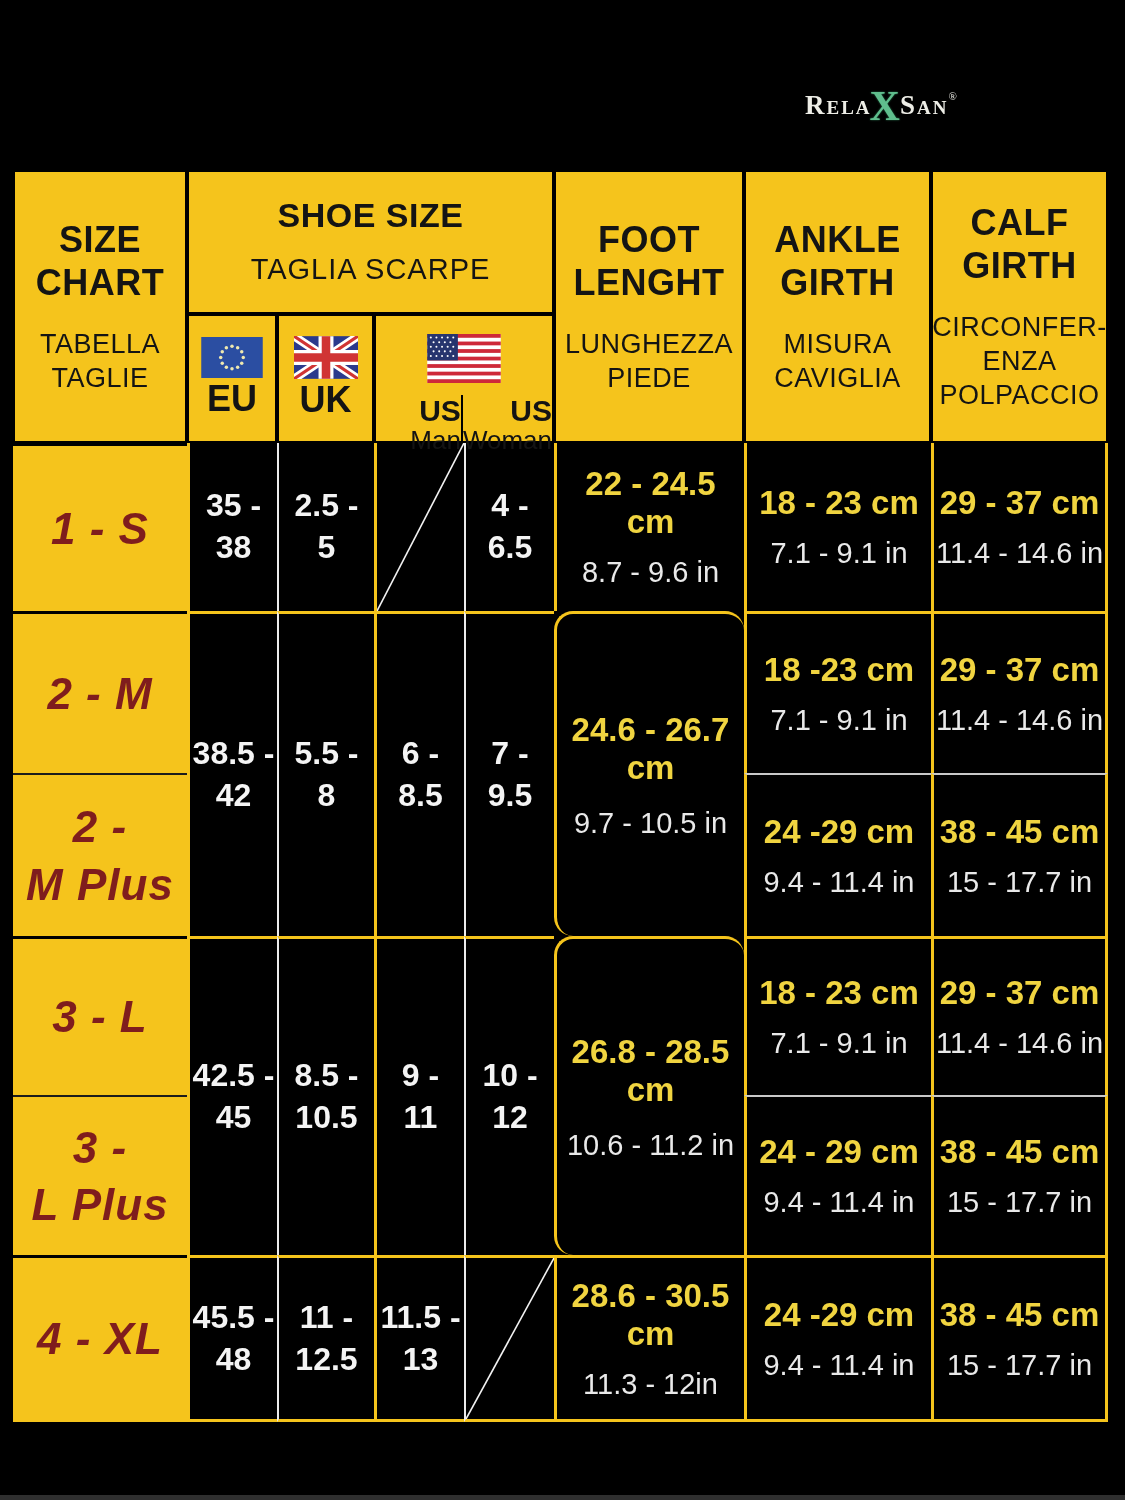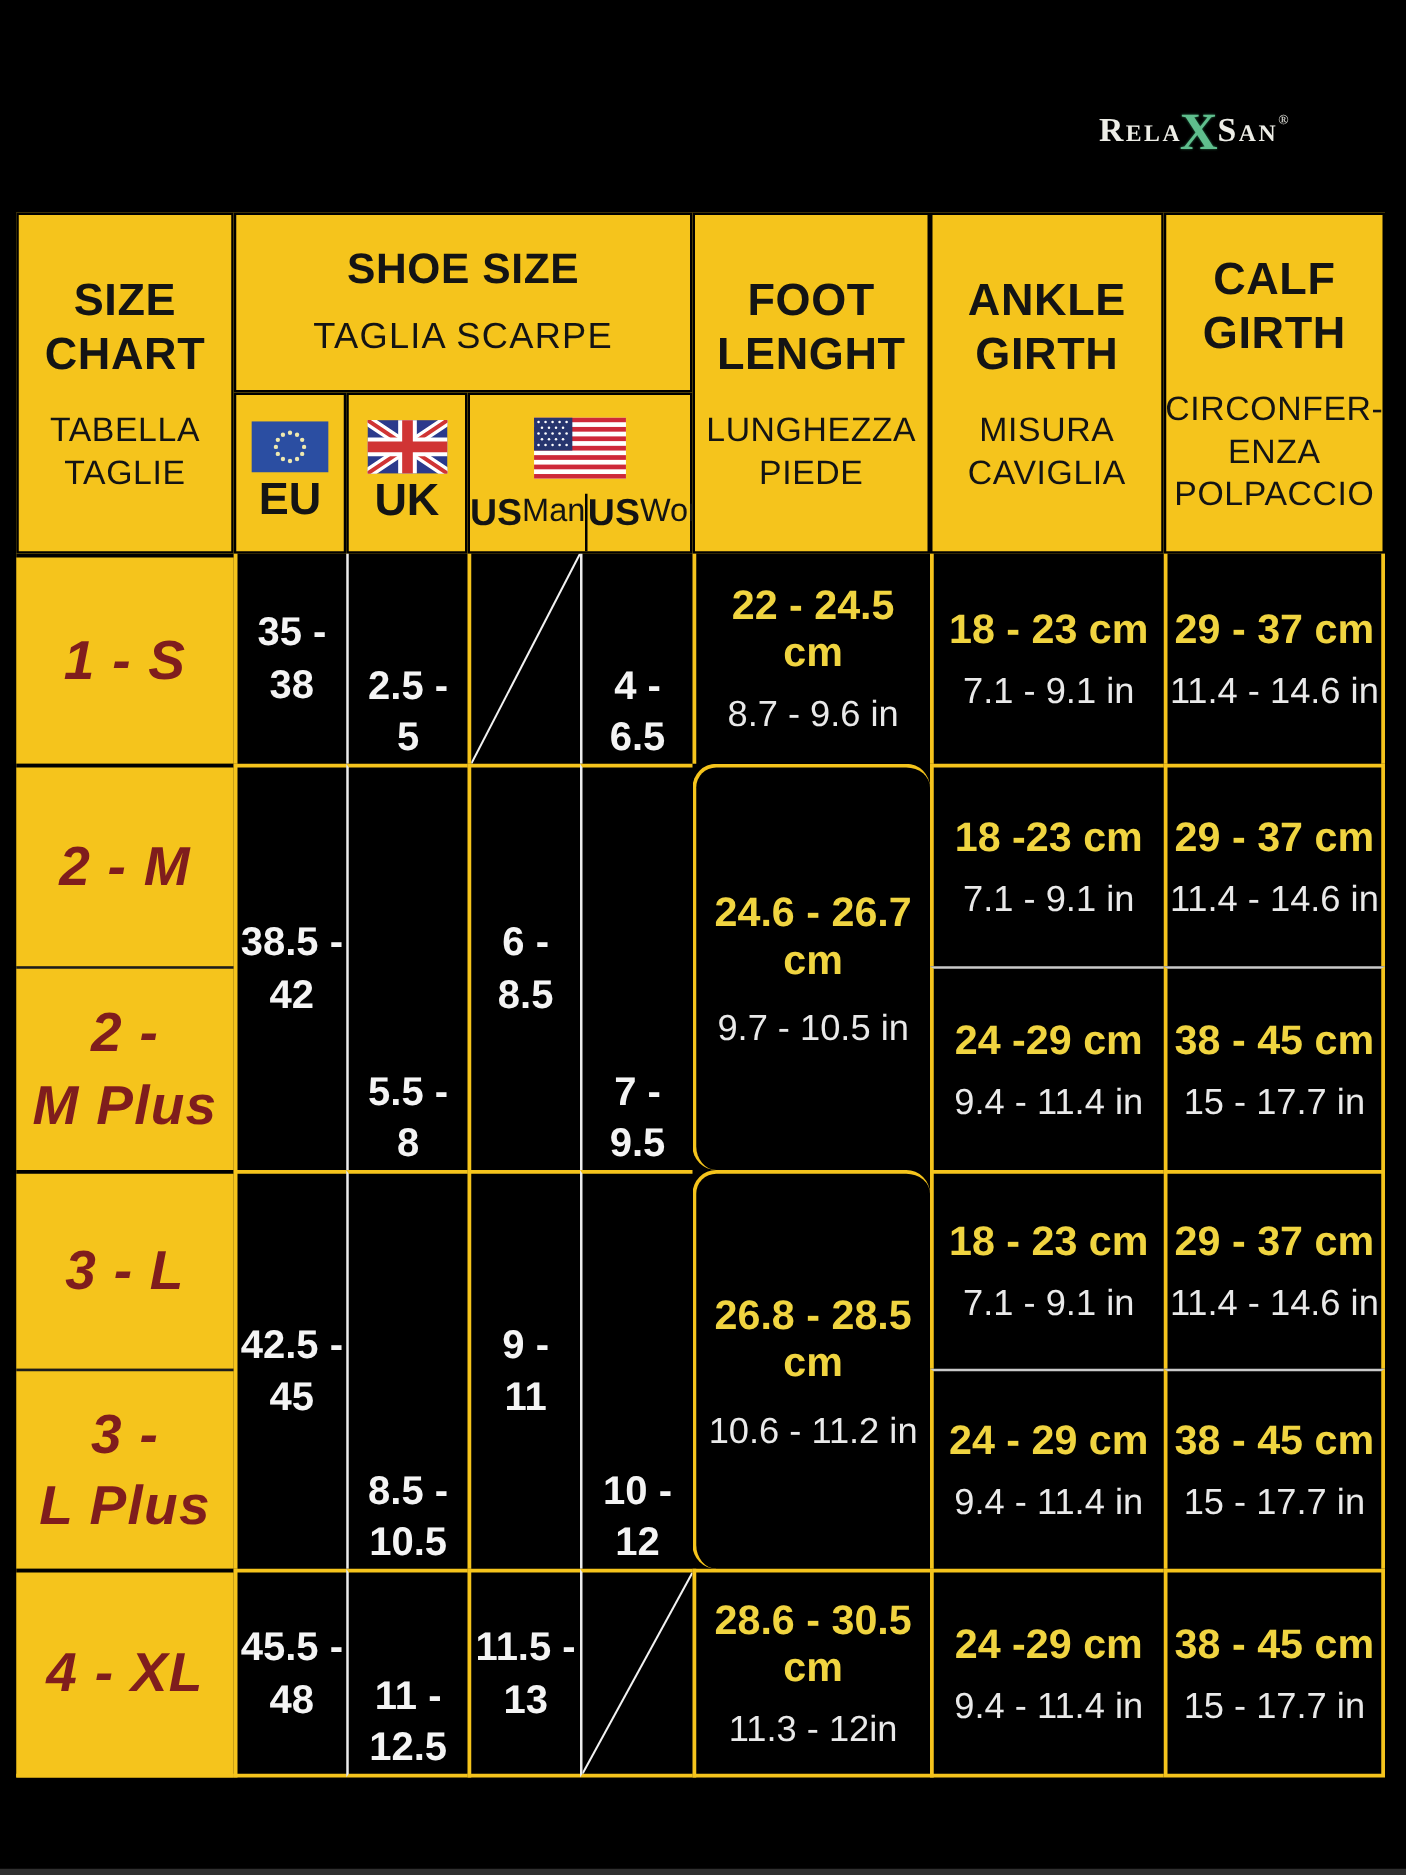--- a/index.html
+++ b/index.html
@@ -7,21 +7,21 @@
     --cm:#F0D440;
     --ink:#141414;
     --white-line:#ECECEC;
     --gray-line:#C9C9C9;
   }
   html,body{margin:0;padding:0;background:#000;}
   body{font-family:"Liberation Sans",sans-serif;}
   .page{position:relative;width:1125px;height:1500px;background:#000;overflow:hidden;}
 
   
-  .logo{position:absolute;top:82px;right:20px;width:300px;text-align:center;
+  .logo{position:absolute;top:82px;right:20px;width:300px;text-align:left;
         font-family:"Liberation Serif",serif;color:#EDEDE6;font-size:27px;
         letter-spacing:2px;white-space:nowrap;}
   .logo .sc{font-variant:small-caps;font-weight:bold;}
   .logo .x{color:#5FBE8D;font-size:42px;font-weight:bold;vertical-align:-6px;
            margin:0 -2px;text-shadow:0 0 2px #2d7d55;}
   .logo .reg{font-size:11px;vertical-align:14px;letter-spacing:0;}
 
   
   .hdr{position:absolute;left:13px;top:170px;display:grid;
        grid-template-columns:174px 90px 97px 90px 90px 190px 187px 177px;
@@ -37,21 +37,21 @@
   .h-foot{grid-column:6;grid-row:1/3;gap:24px;}
   .h-ankle{grid-column:7;grid-row:1/3;gap:24px;}
   .h-calf{grid-column:8;grid-row:1/3;gap:24px;}
   .ht{font-weight:bold;font-size:36px;line-height:1.2;white-space:pre-line;letter-spacing:.5px;}
   .ht-big{font-weight:bold;font-size:34px;letter-spacing:.5px;}
   .hs{font-size:27px;line-height:1.25;white-space:pre-line;letter-spacing:.5px;text-align:center;}
   .hs-big{font-size:29px;letter-spacing:1px;}
   .flag{display:block;}
   .flag-row{display:flex;flex-direction:column;align-items:center;width:100%;flex:1;}
   .us-labels{display:flex;width:100%;flex:1;margin-top:4px;}
-  .us-half{flex:1;display:flex;flex-direction:row;align-items:flex-start;justify-content:center;line-height:1.05;}
+  .us-half{flex:1;display:flex;flex-direction:column;align-items:flex-end;justify-content:center;line-height:1.05;}
   .us-half.woman{border-left:2px solid #000;}
   .us-top{font-weight:bold;font-size:30px;}
   .us-sub{font-size:26px;}
   .subflag{margin-top:6px;margin-bottom:8px;}
   .h-eu .lbl,.h-uk .lbl{font-weight:bold;font-size:36px;text-align:center;}
 
   
   .tbl{position:absolute;left:13px;top:443px;display:grid;
        grid-template-columns:174px 90px 97px 90px 90px 190px 187px 177px;
        grid-template-rows:168px 162px 163px 159px 160px 167px;}
@@ -59,21 +59,21 @@
      justify-content:center;text-align:center;position:relative;}
   .col1{grid-column:1}.col2{grid-column:2}.col3{grid-column:3}.col4{grid-column:4}
   .col5{grid-column:5}.col6{grid-column:6}.col7{grid-column:7}.col8{grid-column:8}
   .r1{grid-row:1}.r2{grid-row:2}.r3{grid-row:3}.r4{grid-row:4}.r5{grid-row:5}.r6{grid-row:6}
   .r23{grid-row:2/4}.r45{grid-row:4/6}
   .bt-y{border-top:3px solid var(--yellow);}
   .bt-g{border-top:2px solid var(--gray-line);}
   .bt-k{border-top:3px solid #000;}
   .bt-k2{border-top:2px solid #1c1c1c;}
   .bl-y{border-left:3px solid var(--yellow);}
-  .bl-w{border-left:2px solid var(--white-line);justify-content:flex-end;}
+  .bl-w{border-left:2px solid var(--white-line);}
   .br-y{border-right:3px solid var(--yellow);}
   .bb-y{border-bottom:3px solid var(--yellow);}
   .size-cell{background:var(--yellow);color:#7f1d1d;font-style:italic;font-weight:bold;
              font-size:44px;letter-spacing:1px;line-height:1.3;white-space:pre-line;text-align:center;}
   .num{color:#F4F4F4;font-weight:bold;font-size:32px;line-height:1.3;white-space:pre-line;}
   .stack{gap:15px;}
   .stack-big{gap:20px;border-radius:19px;}
   .cm{color:var(--cm);font-weight:bold;font-size:33px;}
   .in{color:#E9E9E9;font-size:29px;}
   .diag{position:absolute;inset:0;width:100%;height:100%;}

